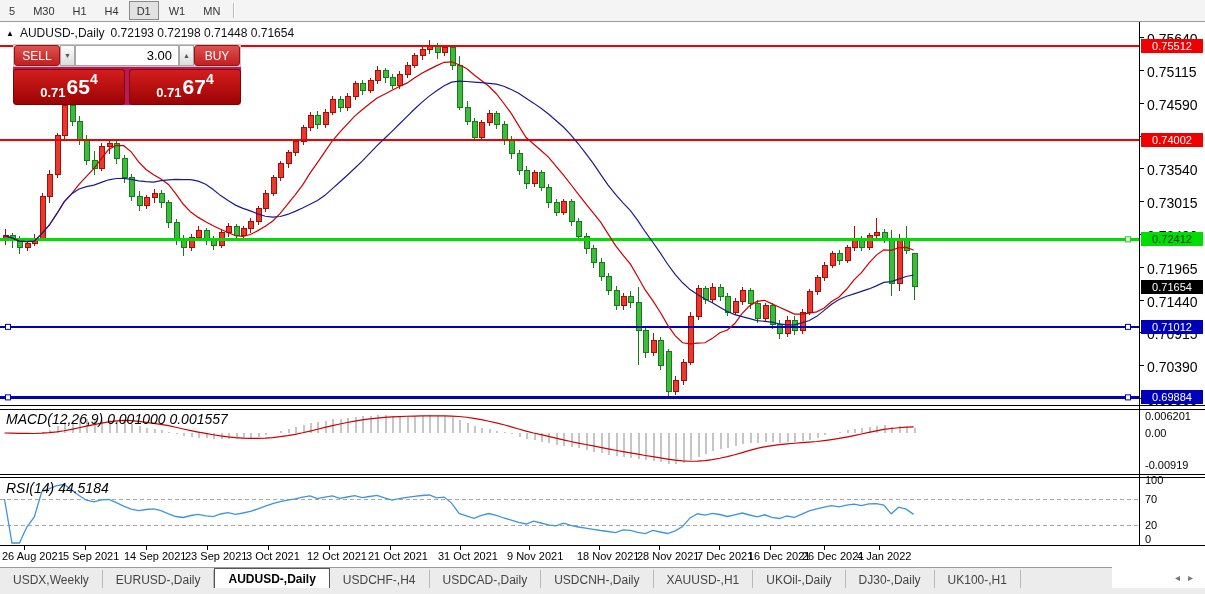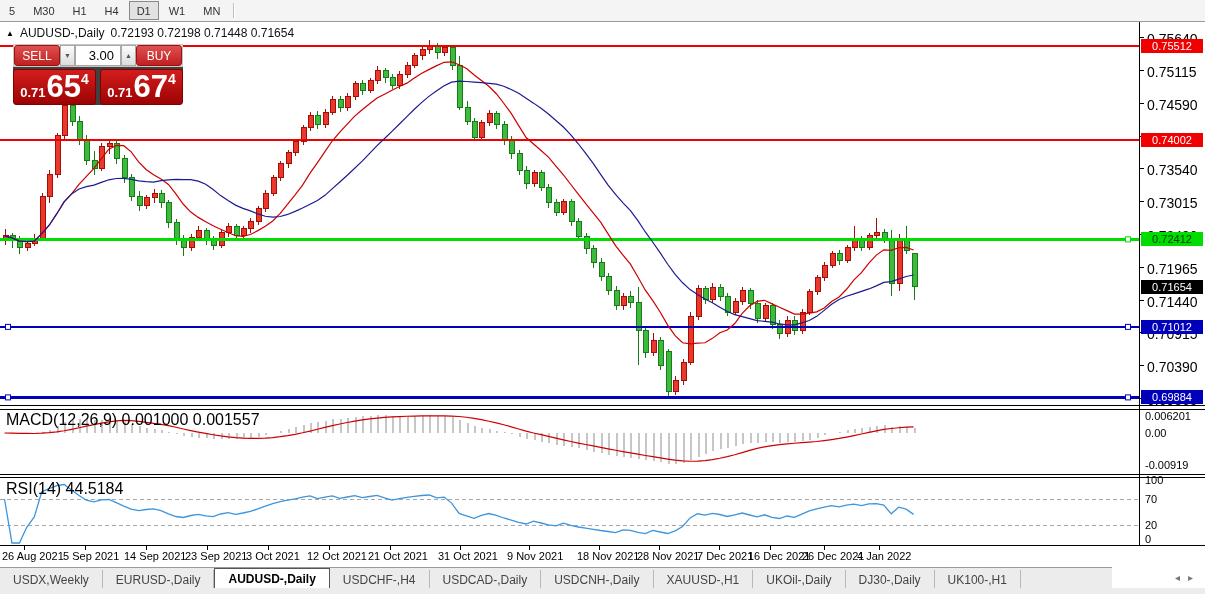--- a/index.html
+++ b/index.html
@@ -10,41 +10,41 @@
   #tf-bar{left:0;top:0;width:1205px;height:21px;background:#f4f4f4;border-bottom:1px solid #9a9a9a;
           display:flex;align-items:center;}
   .tf-btn{height:17px;padding:0 7px;margin:0 1px;display:flex;align-items:center;justify-content:center;
           font-size:11px;color:#333;border:1px solid transparent;cursor:default;}
   .tf-btn.active{background:#e2e2e2;border:1px solid #8a8a8a;}
   .tf-sep{width:1px;height:15px;background:#bdbdbd;border-right:1px solid #fff;margin:0 4px;}
   
   #title-row{left:6px;top:26px;font-size:12px;color:#111;display:flex;align-items:center;gap:6px;}
   #collapse{font-size:8px;color:#000;}
   
-  #trade-panel{left:13px;top:44px;width:170px;background:#404040;border-radius:23px;}
+  #trade-panel{left:13px;top:44px;width:228px;background:#be185d;border-radius:23px;}
   #tp-row1{display:flex;align-items:stretch;height:21px;background:#ececec;border:1px solid #c6c6c6;}
   .tp-btn{flex:0 0 44px;display:flex;align-items:center;justify-content:center;color:#fff;font-size:12px;
           background:linear-gradient(#e05050,#c02020);border:1px solid #9c1010;border-radius:3px;}
   .spin-btn{flex:0 0 13px;display:flex;align-items:center;justify-content:center;font-size:7px;color:#555;
             background:linear-gradient(#fdfdfd,#dcdcdc);border:1px solid #a8a8a8;}
   #vol-field{flex:1;background:#fff;border:1px solid #a8a8a8;font-size:13px;color:#000;
              display:flex;align-items:center;justify-content:flex-end;padding-right:6px;}
   #tp-row2{display:flex;gap:4px;margin-top:2px;height:36px;}
   .px-box{flex:1;border-radius:3px;background:linear-gradient(#d41d1d,#9c0303);border:1px solid #7a0202;
           color:#fff;display:flex;align-items:center;justify-content:center;}
   .px-small{font-size:13px;font-weight:bold;margin-right:1px;margin-top:10px;}
-  .px-big{font-size:31px;font-weight:bold;line-height:30px;}
+  .px-big{font-size:21px;font-weight:bold;line-height:30px;}
   .px-sup{font-size:14px;font-weight:bold;align-self:flex-start;margin-top:1px;}
   .px-box{display:flex;}
   
   .tick-lbl{position:absolute;left:1147px;font-size:14px;color:#000;white-space:nowrap;}
   .price-tag{position:absolute;left:1141px;width:62px;height:14px;font-size:11px;line-height:14px;
              text-align:center;white-space:nowrap;}
   .date-lbl{position:absolute;top:550px;font-size:11px;color:#000;white-space:nowrap;}
-  .ind-lbl{position:absolute;font-size:16px;color:#000;white-space:nowrap;}
+  .ind-lbl{position:absolute;font-size:14px;color:#000;white-space:nowrap;font-style:italic;}
   .ind-tick{position:absolute;left:1145px;font-size:11px;color:#000;white-space:nowrap;max-width:58px;overflow:hidden;}
   
   #tab-bar{left:0;top:567px;width:1112px;height:21px;background:#ececec;border-top:1px solid #9a9a9a;
            display:flex;align-items:flex-end;}
   .tab{height:19px;display:flex;align-items:center;padding:0 13px;font-size:12px;color:#444;
        border-right:1px solid #b8b8b8;cursor:default;white-space:nowrap;}
   .tab.active{background:#fff;border:1px solid #555;border-bottom:none;color:#000;font-weight:bold;height:20px;}
   #tab-scroll{position:absolute;right:4px;top:572px;font-size:10px;color:#777;letter-spacing:8px;}
   #status-strip{left:0;top:588px;width:1205px;height:6px;background:#ececec;}
   svg{position:absolute;left:0;top:0;}

